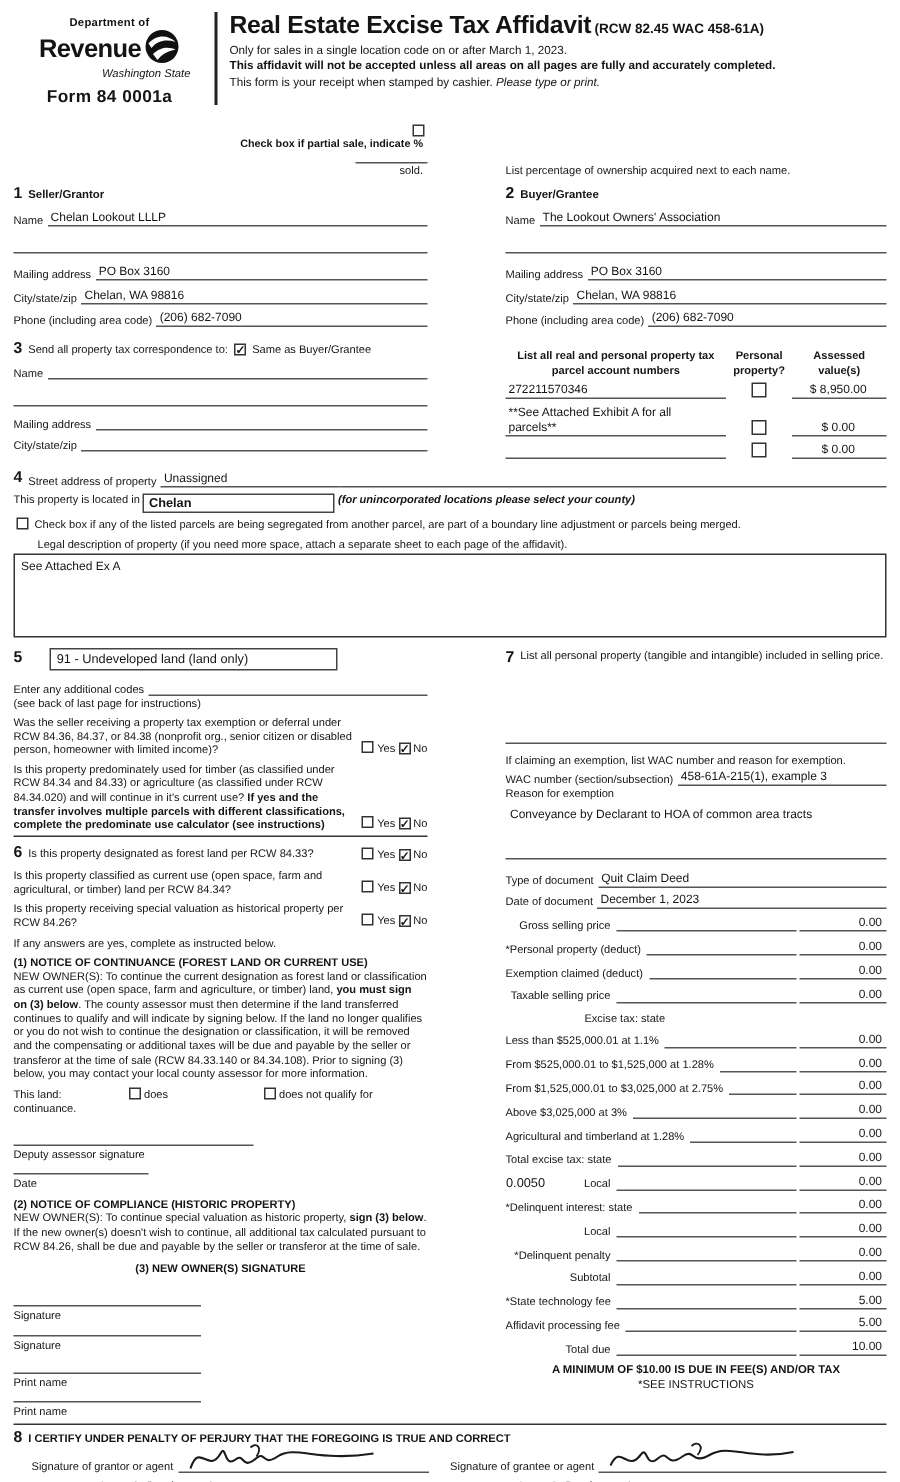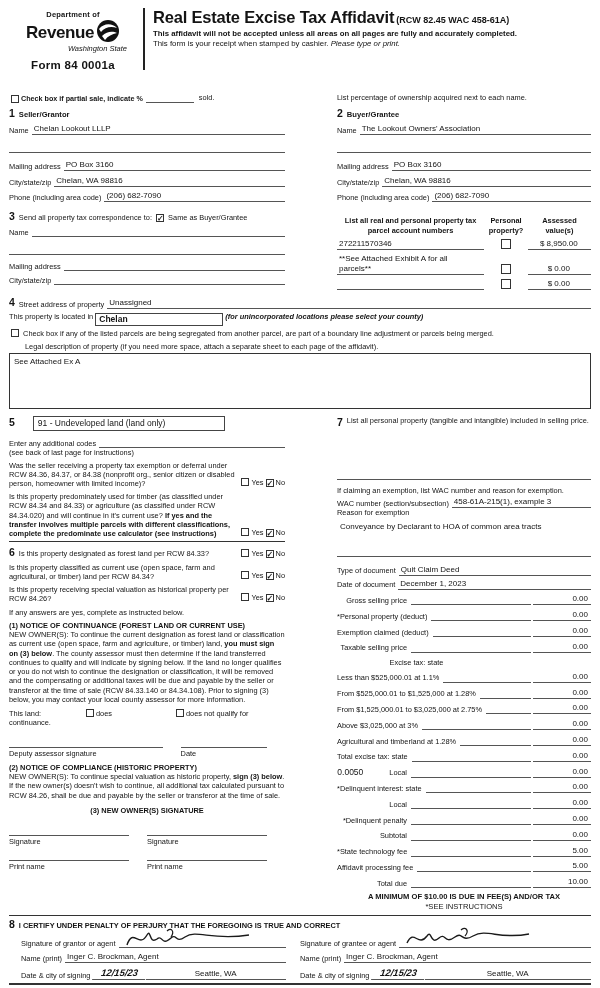--- a/index.html
+++ b/index.html
@@ -53,21 +53,21 @@
   .qtext { flex:1; padding-right:4px; }
   .yn { white-space:nowrap; padding-bottom:1px; }
   
   .mline { display:flex; justify-content:flex-end; align-items:flex-end; margin-top:4.8px; }
   .mlbl { text-align:right; }
   .mfill { flex:1; border-bottom:1px solid #555; margin:0 2px 0 4px; max-width:120px;}
   .mval { width:58px; border-bottom:1px solid #555; text-align:right; padding-right:3px; font-size:8px; }
   .mprefix { font-size:8.5px; margin-right:26px; }
   .mexhdr { text-align:center; margin:5px 95px 0 0; }
   
-  .sigrow { display:flex; margin-top:11px; }
+  .sigrow { display:flex; margin-top:11px;flex-direction:column; }
   .sigcol { margin-right:18px; }
   .slbl { margin-top:1px; }
   .sig-wrap { position:relative; border-bottom:1px solid #555; height:11px; flex:1; }
   .sig-svg { position:absolute; left:4px; bottom:-4px; }
   .hand { font-style:italic; font-size:9.5px; font-weight:bold; border-bottom:1px solid #555;
           padding:0 8px; transform:skewX(-8deg); }
   
   .s8cols { display:flex; }
   .s8col { width:292px; padding-right:14px; }
   
@@ -94,27 +94,28 @@
       </div>
       <div class="wstate">Washington State</div>
       <div class="formno">Form 84 0001a</div>
     </div>
     <div class="hdr-div"></div>
     <div class="hdr-right">
       <div>
         <span class="title">Real Estate Excise Tax Affidavit</span>
         <span class="title-ref">(RCW 82.45 WAC 458-61A)</span>
       </div>
+      <div class="hnote">Only for sales in a single location code on or after March 1, 2023.</div>
       <div class="hnote b">This affidavit will not be accepted unless all areas on all pages are fully and accurately completed.</div>
       <div class="hnote"><span>This form is your receipt when stamped by cashier. </span><span class="i">Please type or print.</span></div>
     </div>
   </div>
 
   <div class="cols" style="margin-top:7px; align-items:flex-end;">
-    <div class="col-l frow" style="margin-top:14px;">
+    <div class="col-l frow" style="margin-top:4px;flex-direction:column;">
       <span class="cb"></span>
       <span class="lbl b" style="font-size:7.2px;">Check box if partial sale, indicate %</span>
       <span class="ul" style="width:48px;"></span>
       <span class="lbl" style="padding-left:5px;">sold.</span>
     </div>
     <div class="col-r">List percentage of ownership acquired next to each name.</div>
   </div>
 
   <div class="cols" style="margin-top:4px;">
     <div class="col-l">

